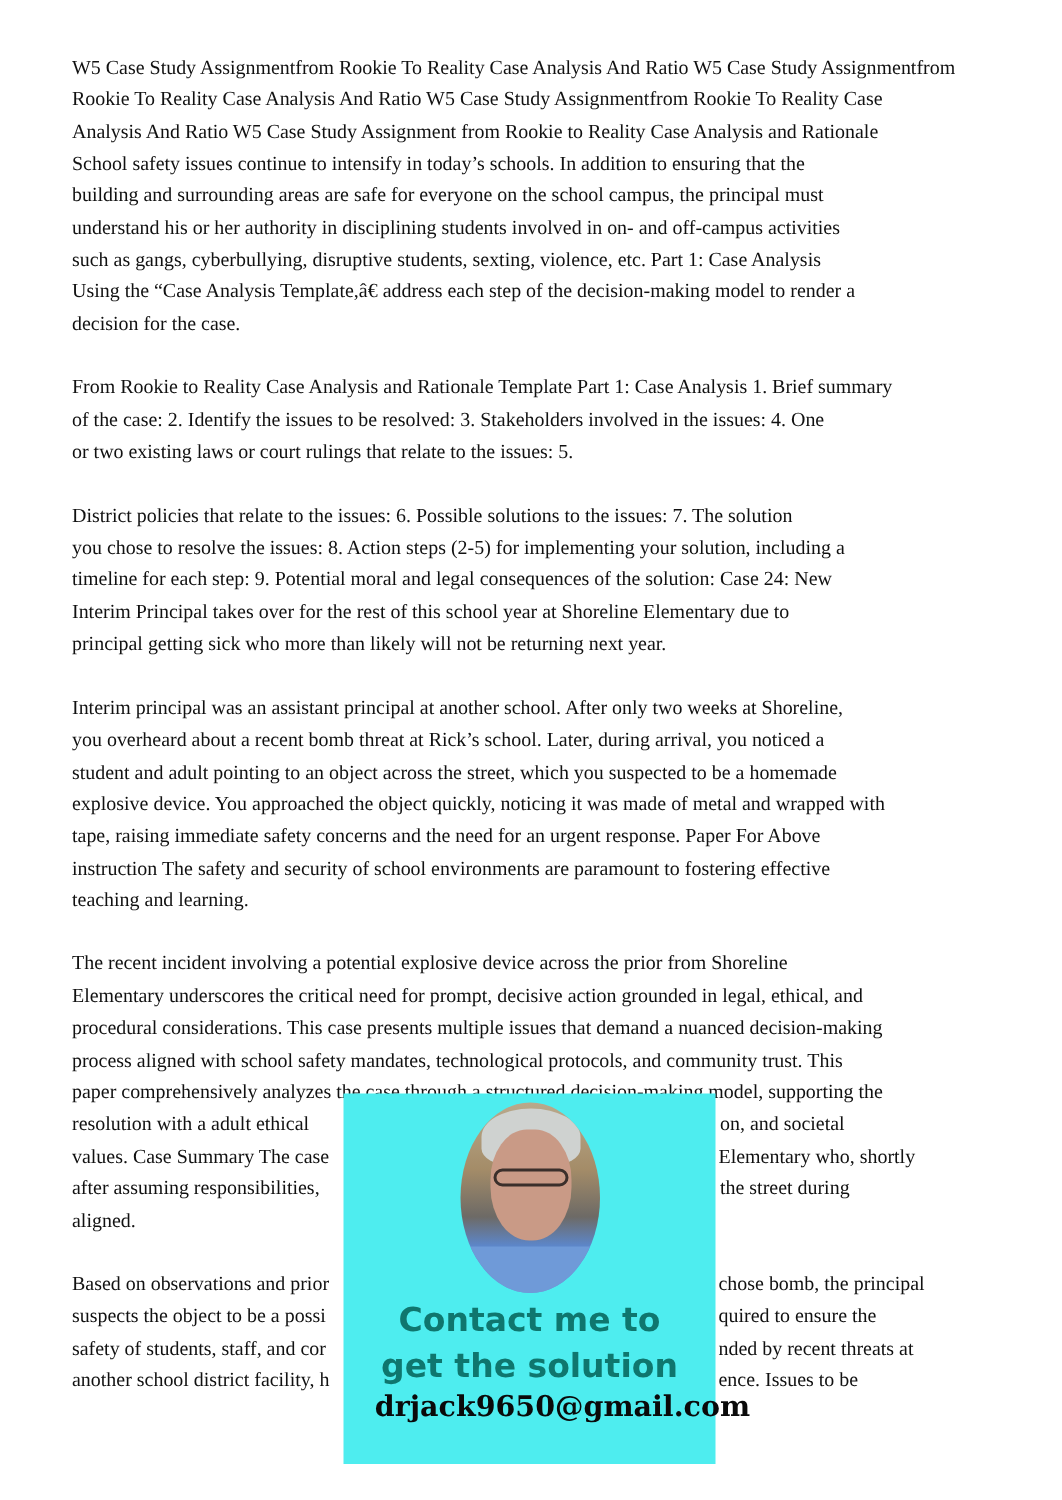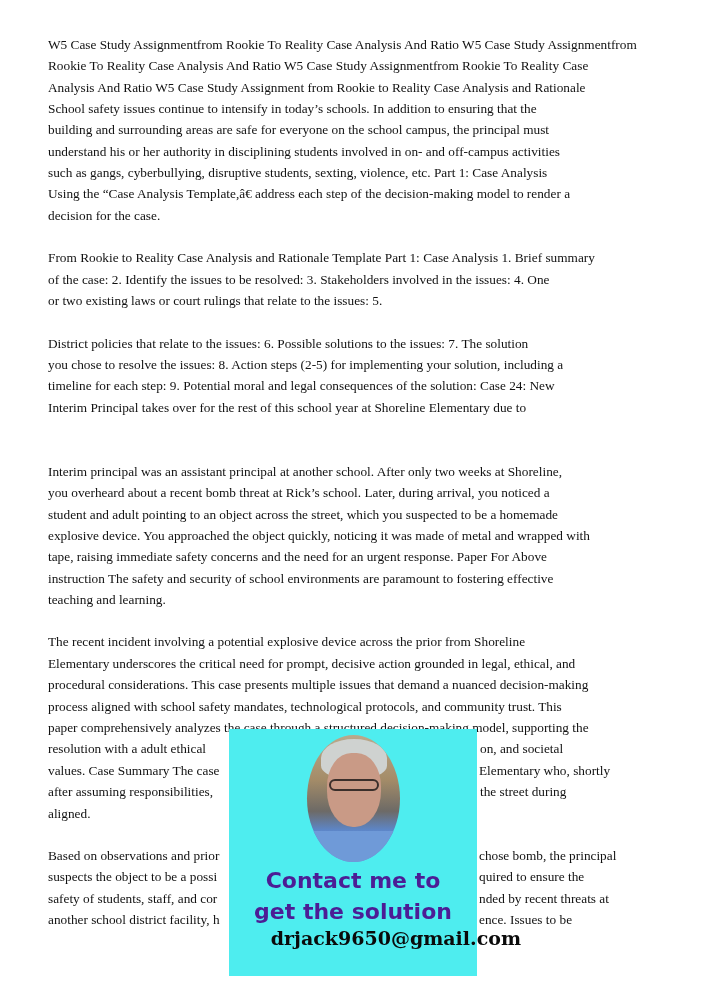--- a/index.html
+++ b/index.html
@@ -36,24 +36,24 @@
       position: absolute; left: 22px; top: 44px; width: 50px; height: 12px;
       border: 2px solid #3b2f2b; border-radius: 6px; box-sizing: border-box;
     }
     .portrait .shirt {
       position: absolute; left: 0; top: 96px; width: 93px; height: 40px;
       background: #6f9ad8;
     }
     .cta {
       position: absolute; left: 0; width: 248px; text-align: center;
       font-family: "DejaVu Sans", "Liberation Sans", sans-serif;
-      font-weight: bold; font-size: 22px; color: #4c1d95; line-height: 30px;
+      font-weight: bold; font-size: 22px; color: #0f766e; line-height: 30px;
     }
     .email {
-      position: absolute; left: 0; top: 198px; width: 292px; text-align: right;
+      position: absolute; left: 0; top: 198px; width: 292px; text-align: center;
       font-family: "DejaVu Serif", "Liberation Serif", serif;
       font-weight: bold; font-size: 19px; color: #0a0a0a;
     }
   </style>
 </head>
 <body>
 
 <div class="page">
 
   <div class="line" style="top:37px">W5 Case Study Assignmentfrom Rookie To Reality Case Analysis And Ratio W5 Case Study Assignmentfrom</div>
@@ -67,20 +67,21 @@
   <div class="line" style="top:208px">decision for the case.</div>
 
   <div class="line" style="top:250px">From Rookie to Reality Case Analysis and Rationale Template Part 1: Case Analysis 1. Brief summary</div>
   <div class="line" style="top:272px">of the case: 2. Identify the issues to be resolved: 3. Stakeholders involved in the issues: 4. One</div>
   <div class="line" style="top:293px">or two existing laws or court rulings that relate to the issues: 5.</div>
 
   <div class="line" style="top:336px">District policies that relate to the issues: 6. Possible solutions to the issues: 7. The solution</div>
   <div class="line" style="top:357px">you chose to resolve the issues: 8. Action steps (2-5) for implementing your solution, including a</div>
   <div class="line" style="top:378px">timeline for each step: 9. Potential moral and legal consequences of the solution: Case 24: New</div>
   <div class="line" style="top:400px">Interim Principal takes over for the rest of this school year at Shoreline Elementary due to</div>
+  <div class="line" style="top:421px">principal getting sick who more than likely will not be returning next year.</div>
 
   <div class="line" style="top:464px">Interim principal was an assistant principal at another school. After only two weeks at Shoreline,</div>
   <div class="line" style="top:485px">you overheard about a recent bomb threat at Rick’s school. Later, during arrival, you noticed a</div>
   <div class="line" style="top:507px">student and adult pointing to an object across the street, which you suspected to be a homemade</div>
   <div class="line" style="top:528px">explosive device. You approached the object quickly, noticing it was made of metal and wrapped with</div>
   <div class="line" style="top:549px">tape, raising immediate safety concerns and the need for an urgent response. Paper For Above</div>
   <div class="line" style="top:571px">instruction The safety and security of school environments are paramount to fostering effective</div>
   <div class="line" style="top:592px">teaching and learning.</div>
 
   <div class="line" style="top:634px">The recent incident involving a potential explosive device across the prior from Shoreline</div>

